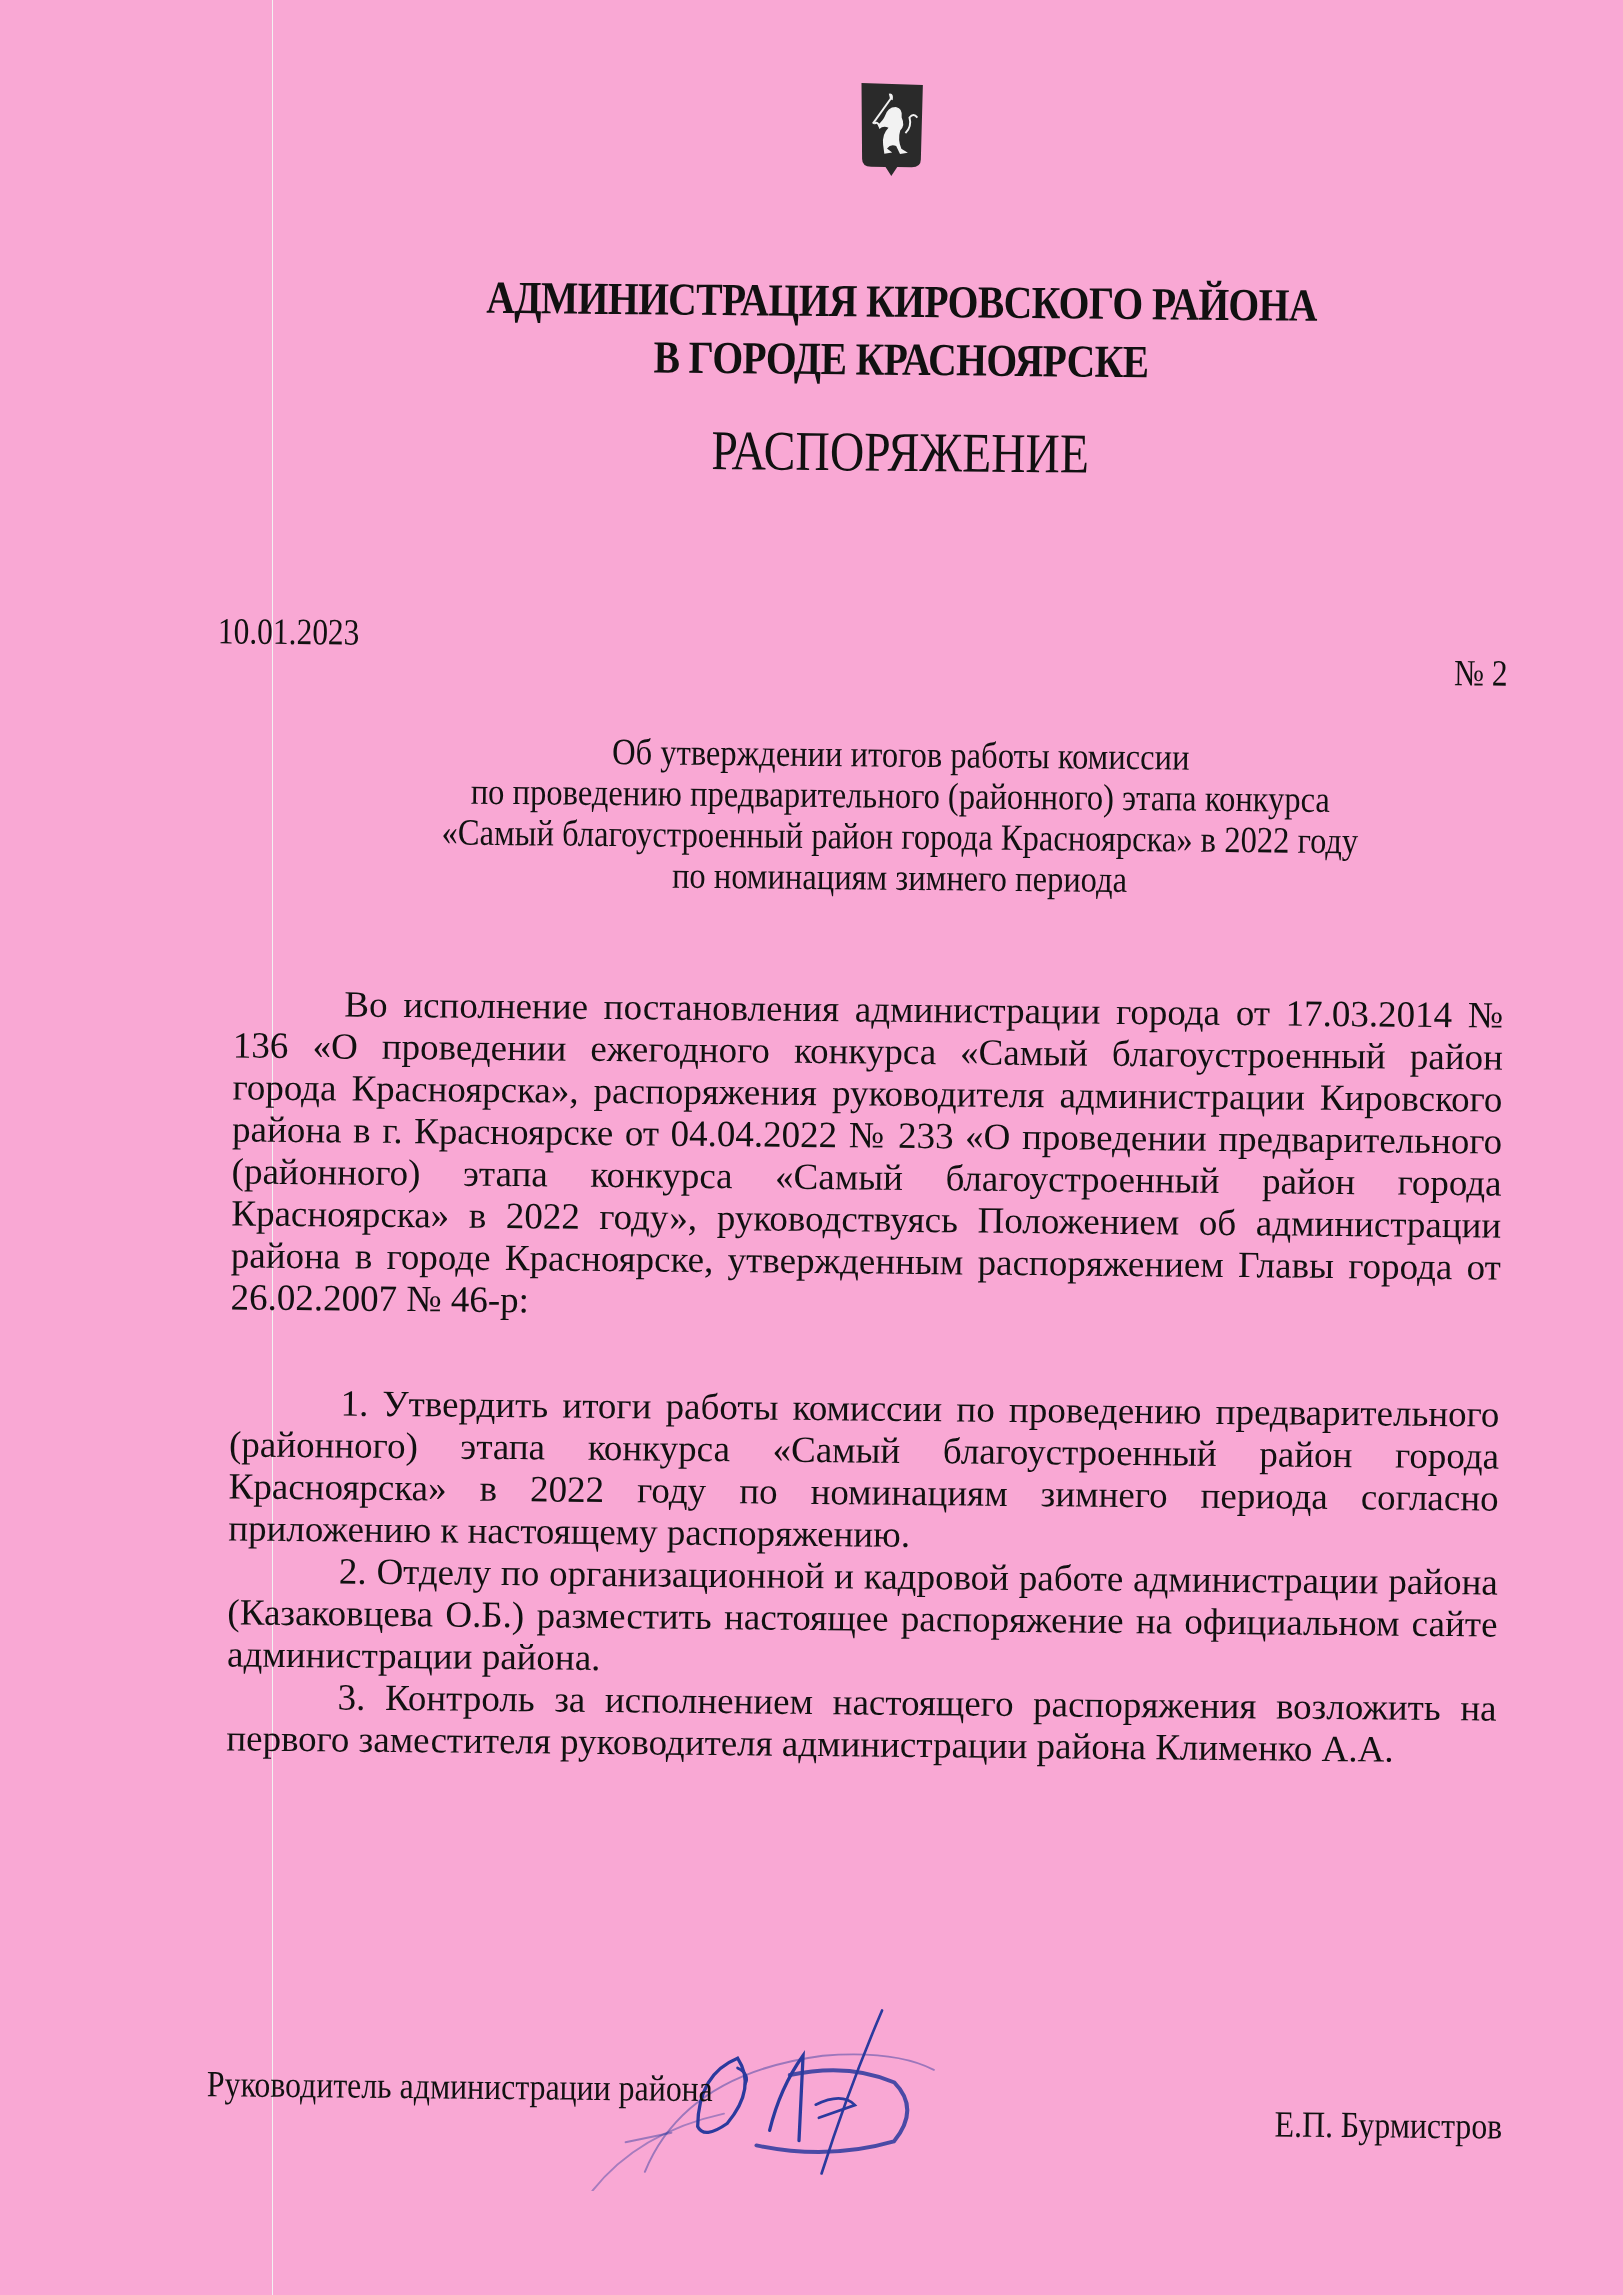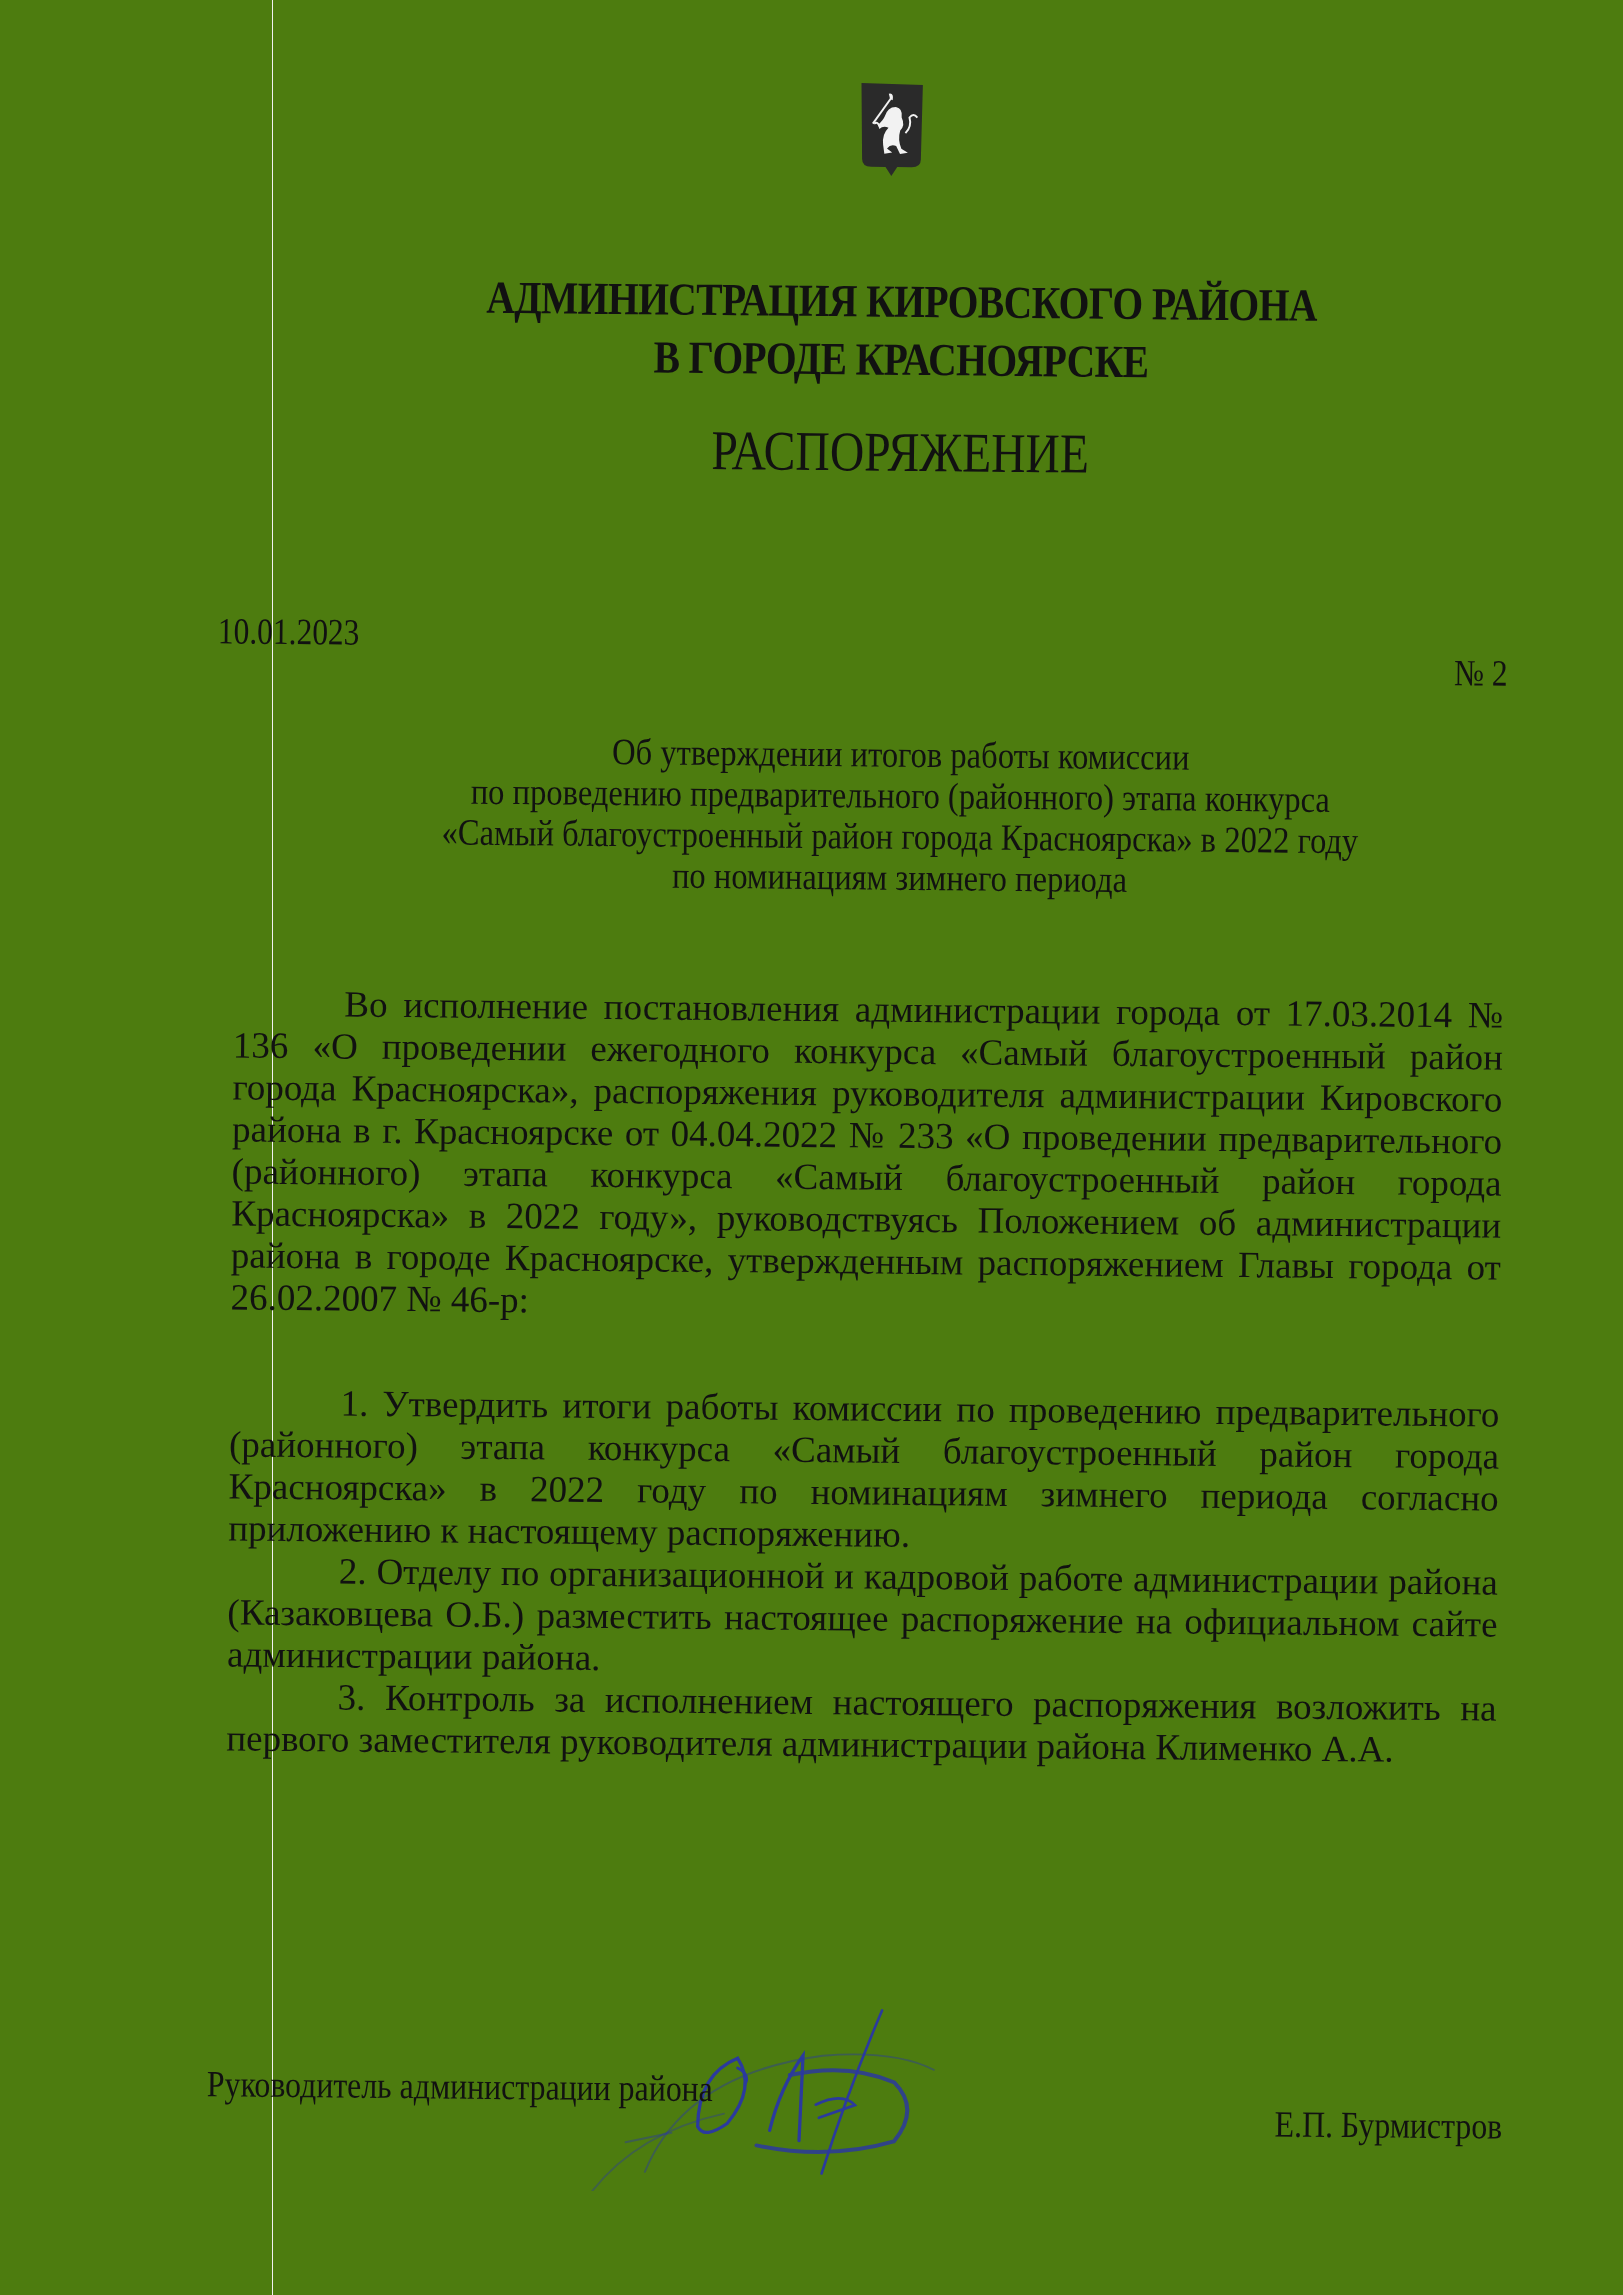--- a/index.html
+++ b/index.html
@@ -1,19 +1,19 @@
 <!DOCTYPE html>
 <html style="font-size:10.5px"><head>
 <meta charset="utf-8">
 <style>
   html, body { margin: 0; padding: 0; background: #ffffff; }
   body { width: 1624px; height: 2295px; position: relative; overflow: hidden;
          font-family: "Liberation Serif", "DejaVu Serif", serif; color: #111; }
   .page { position: absolute; left: 0; top: 0; width: 1624px; height: 2295px;
-          background: #4d7c0f; }
+          background: #f9a8d4; }
   .rot { position: absolute; left: 0; top: 0; width: 1624px; height: 2295px;
          transform: rotate(0.55deg); transform-origin: 812px 1145px; }
   .crest { position: absolute; left: 850px; top: 80px; width: 64px; height: 98px; }
   .org { position: absolute; left: 288px; top: 272px; width: 1211px; text-align: center;
          font-weight: bold; font-size: 46px; line-height: 58px; letter-spacing: -0.7px;
          transform: scaleX(0.86); transform-origin: center top; }
   .doctype { position: absolute; left: 288px; top: 419px; width: 1211px; text-align: center;
              font-size: 56px; letter-spacing: 0px; transform: scaleX(0.85); transform-origin: center top; }
   .date { position: absolute; left: 213px; top: 615px; font-size: 37px; transform: scaleX(0.85); transform-origin: left top; }
   .number { position: absolute; right: 121px; top: 645px; font-size: 37px; transform: scaleX(0.85); transform-origin: right top; }

